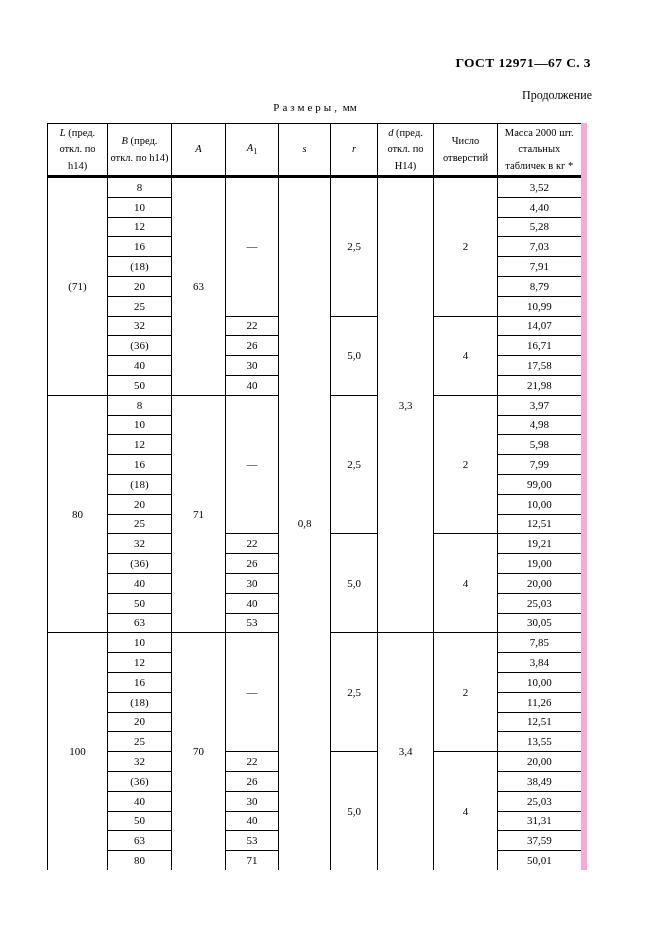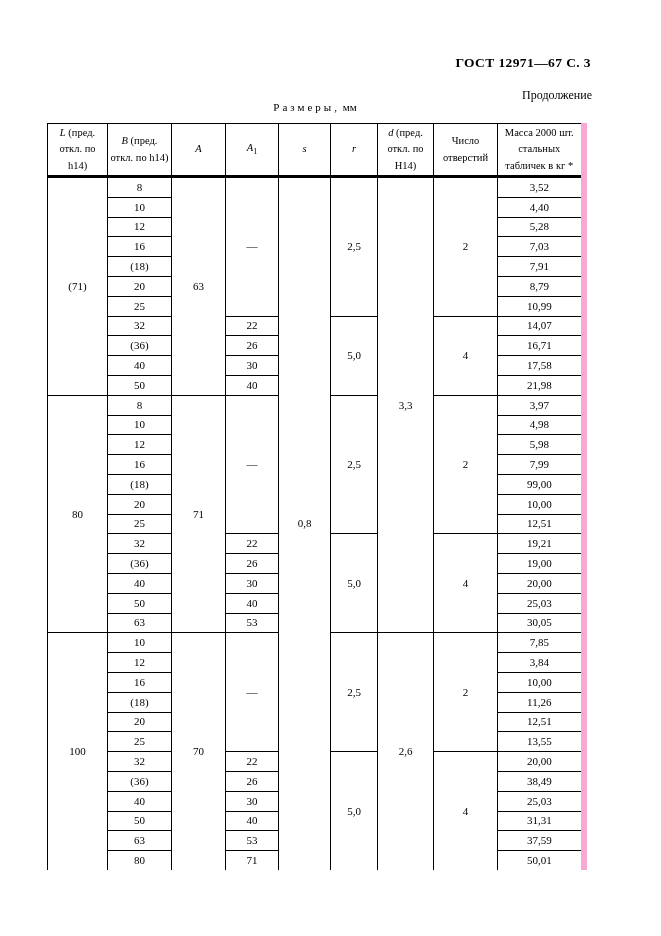--- a/index.html
+++ b/index.html
@@ -200,21 +200,21 @@
         <td>63</td>
         <td>53</td>
         <td>30,05</td>
       </tr>
       <tr>
         <td rowspan="12">100</td>
         <td>10</td>
         <td rowspan="12">70</td>
         <td rowspan="6">—</td>
         <td rowspan="6">2,5</td>
-        <td rowspan="12">2,6</td>
+        <td rowspan="12">3,4</td>
         <td rowspan="6">2</td>
         <td>7,85</td>
       </tr>
       <tr>
         <td>12</td>
         <td>3,84</td>
       </tr>
       <tr>
         <td>16</td>
         <td>10,00</td>

